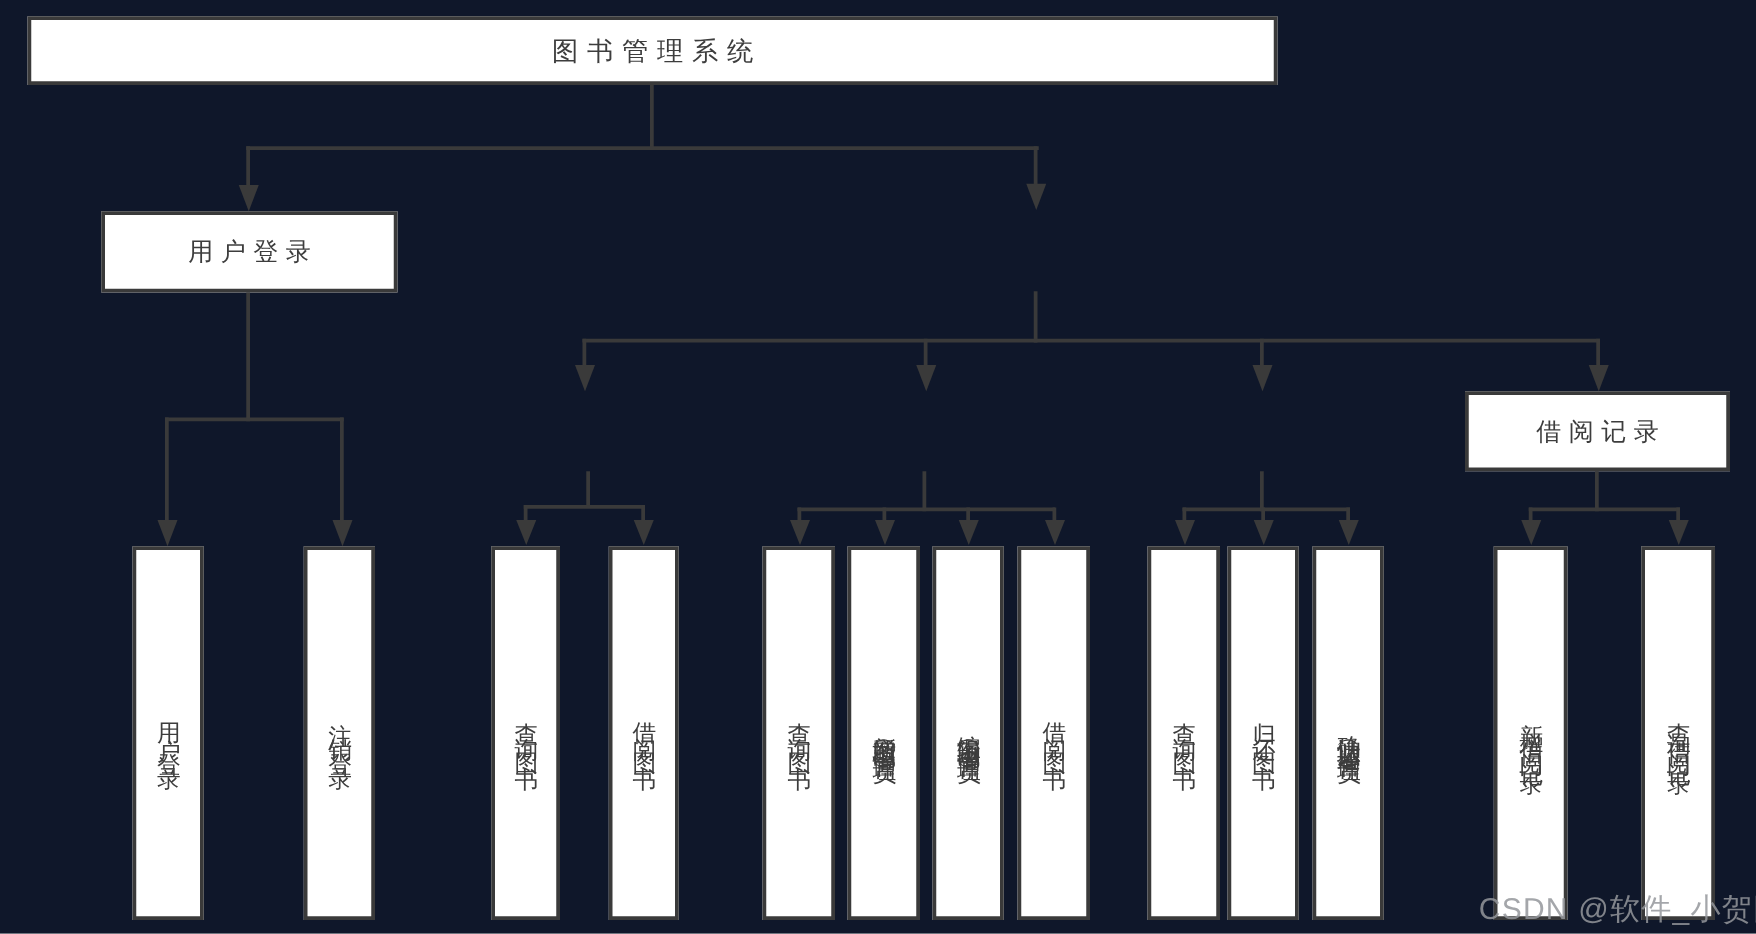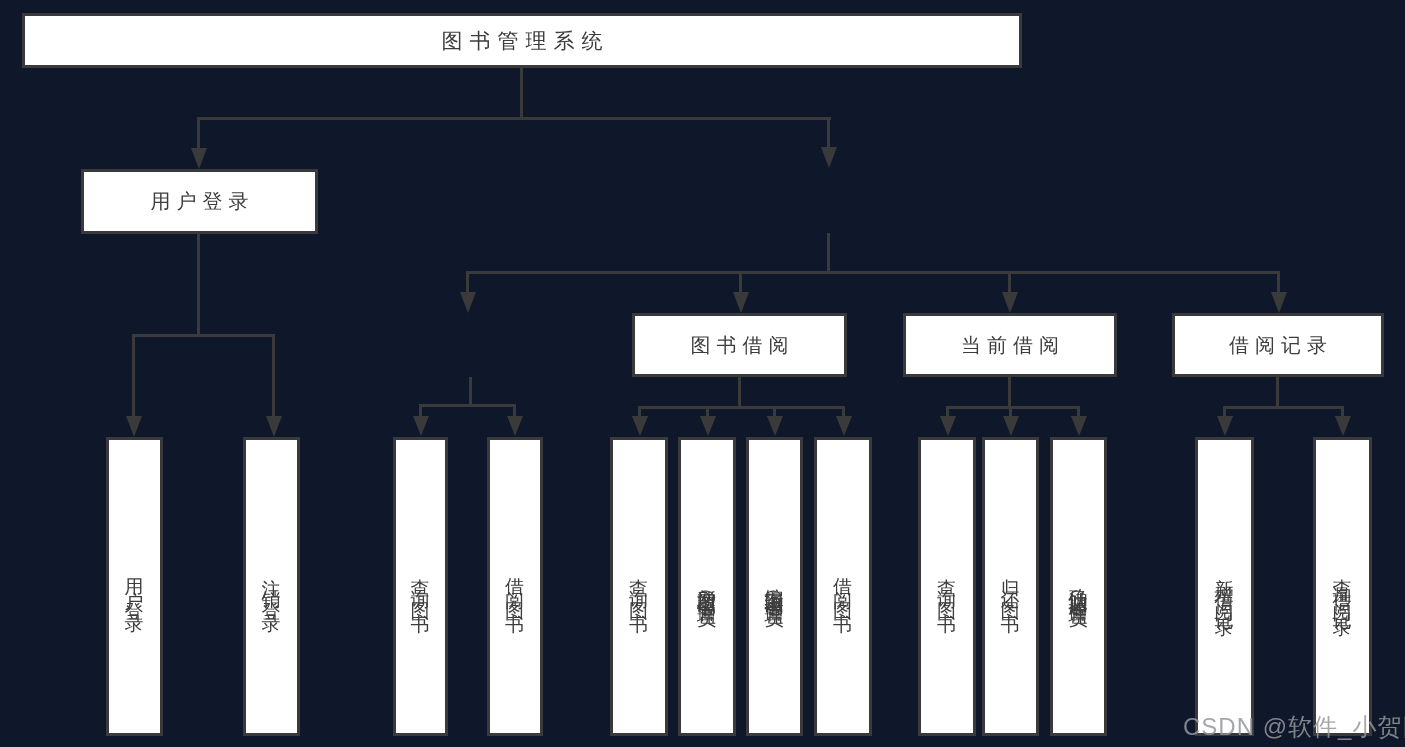--- a/index.html
+++ b/index.html
@@ -74,27 +74,21 @@
   <div class="box" style="left:22px; top:13px; width:1000px; height:55px;">
     <span class="root-label">图书管理系统</span>
   </div>
 
   <div class="box" style="left:81px; top:169px; width:237px; height:65px;">
     <span class="hlabel">用户登录</span>
   </div>
 
 
 
-  <div class="box" style="left:632px; top:313px; width:215px; height:64px;">
-    <span class="hlabel">图书借阅</span>
-  </div>
 
-  <div class="box" style="left:903px; top:313px; width:214px; height:64px;">
-    <span class="hlabel">当前借阅</span>
-  </div>
 
   <div class="box" style="left:1172px; top:313px; width:212px; height:64px;">
     <span class="hlabel">借阅记录</span>
   </div>
 
   <div class="box vcol ls-lg" style="left:106px; top:437px; width:57px; height:299px;">用户登录</div>
 
   <div class="box vcol ls-lg" style="left:243px; top:437px; width:57px; height:299px;">注销登录</div>
 
   <div class="box vcol ls-lg" style="left:393px; top:437px; width:55px; height:299px;">查询图书</div>

